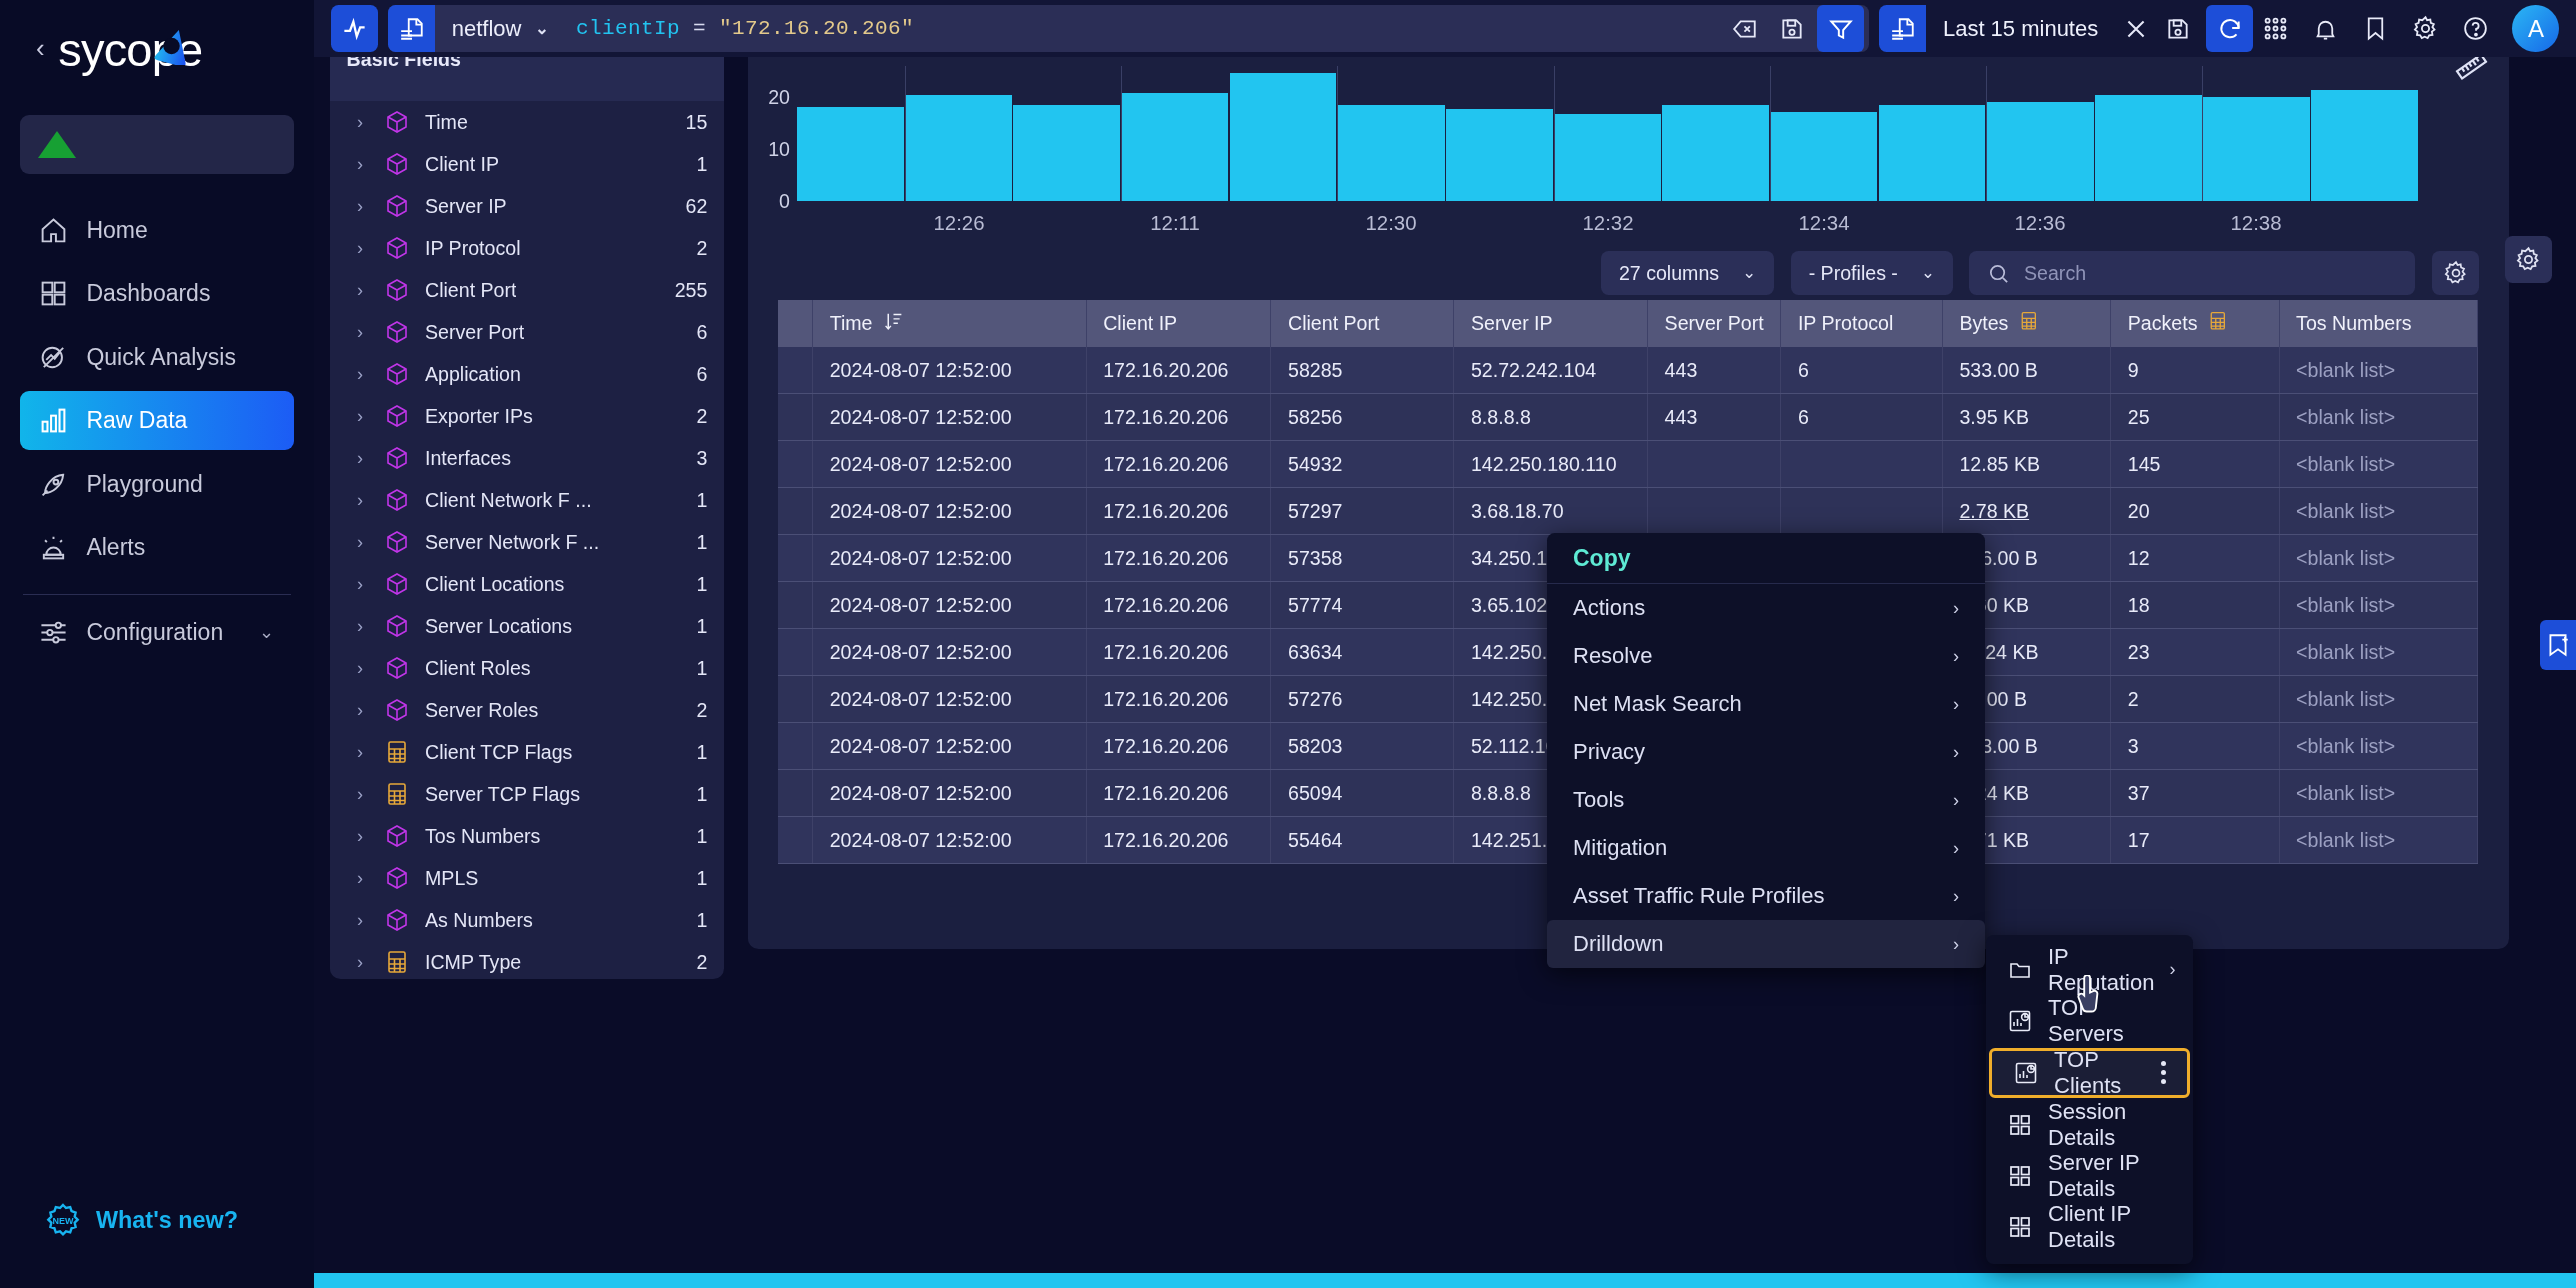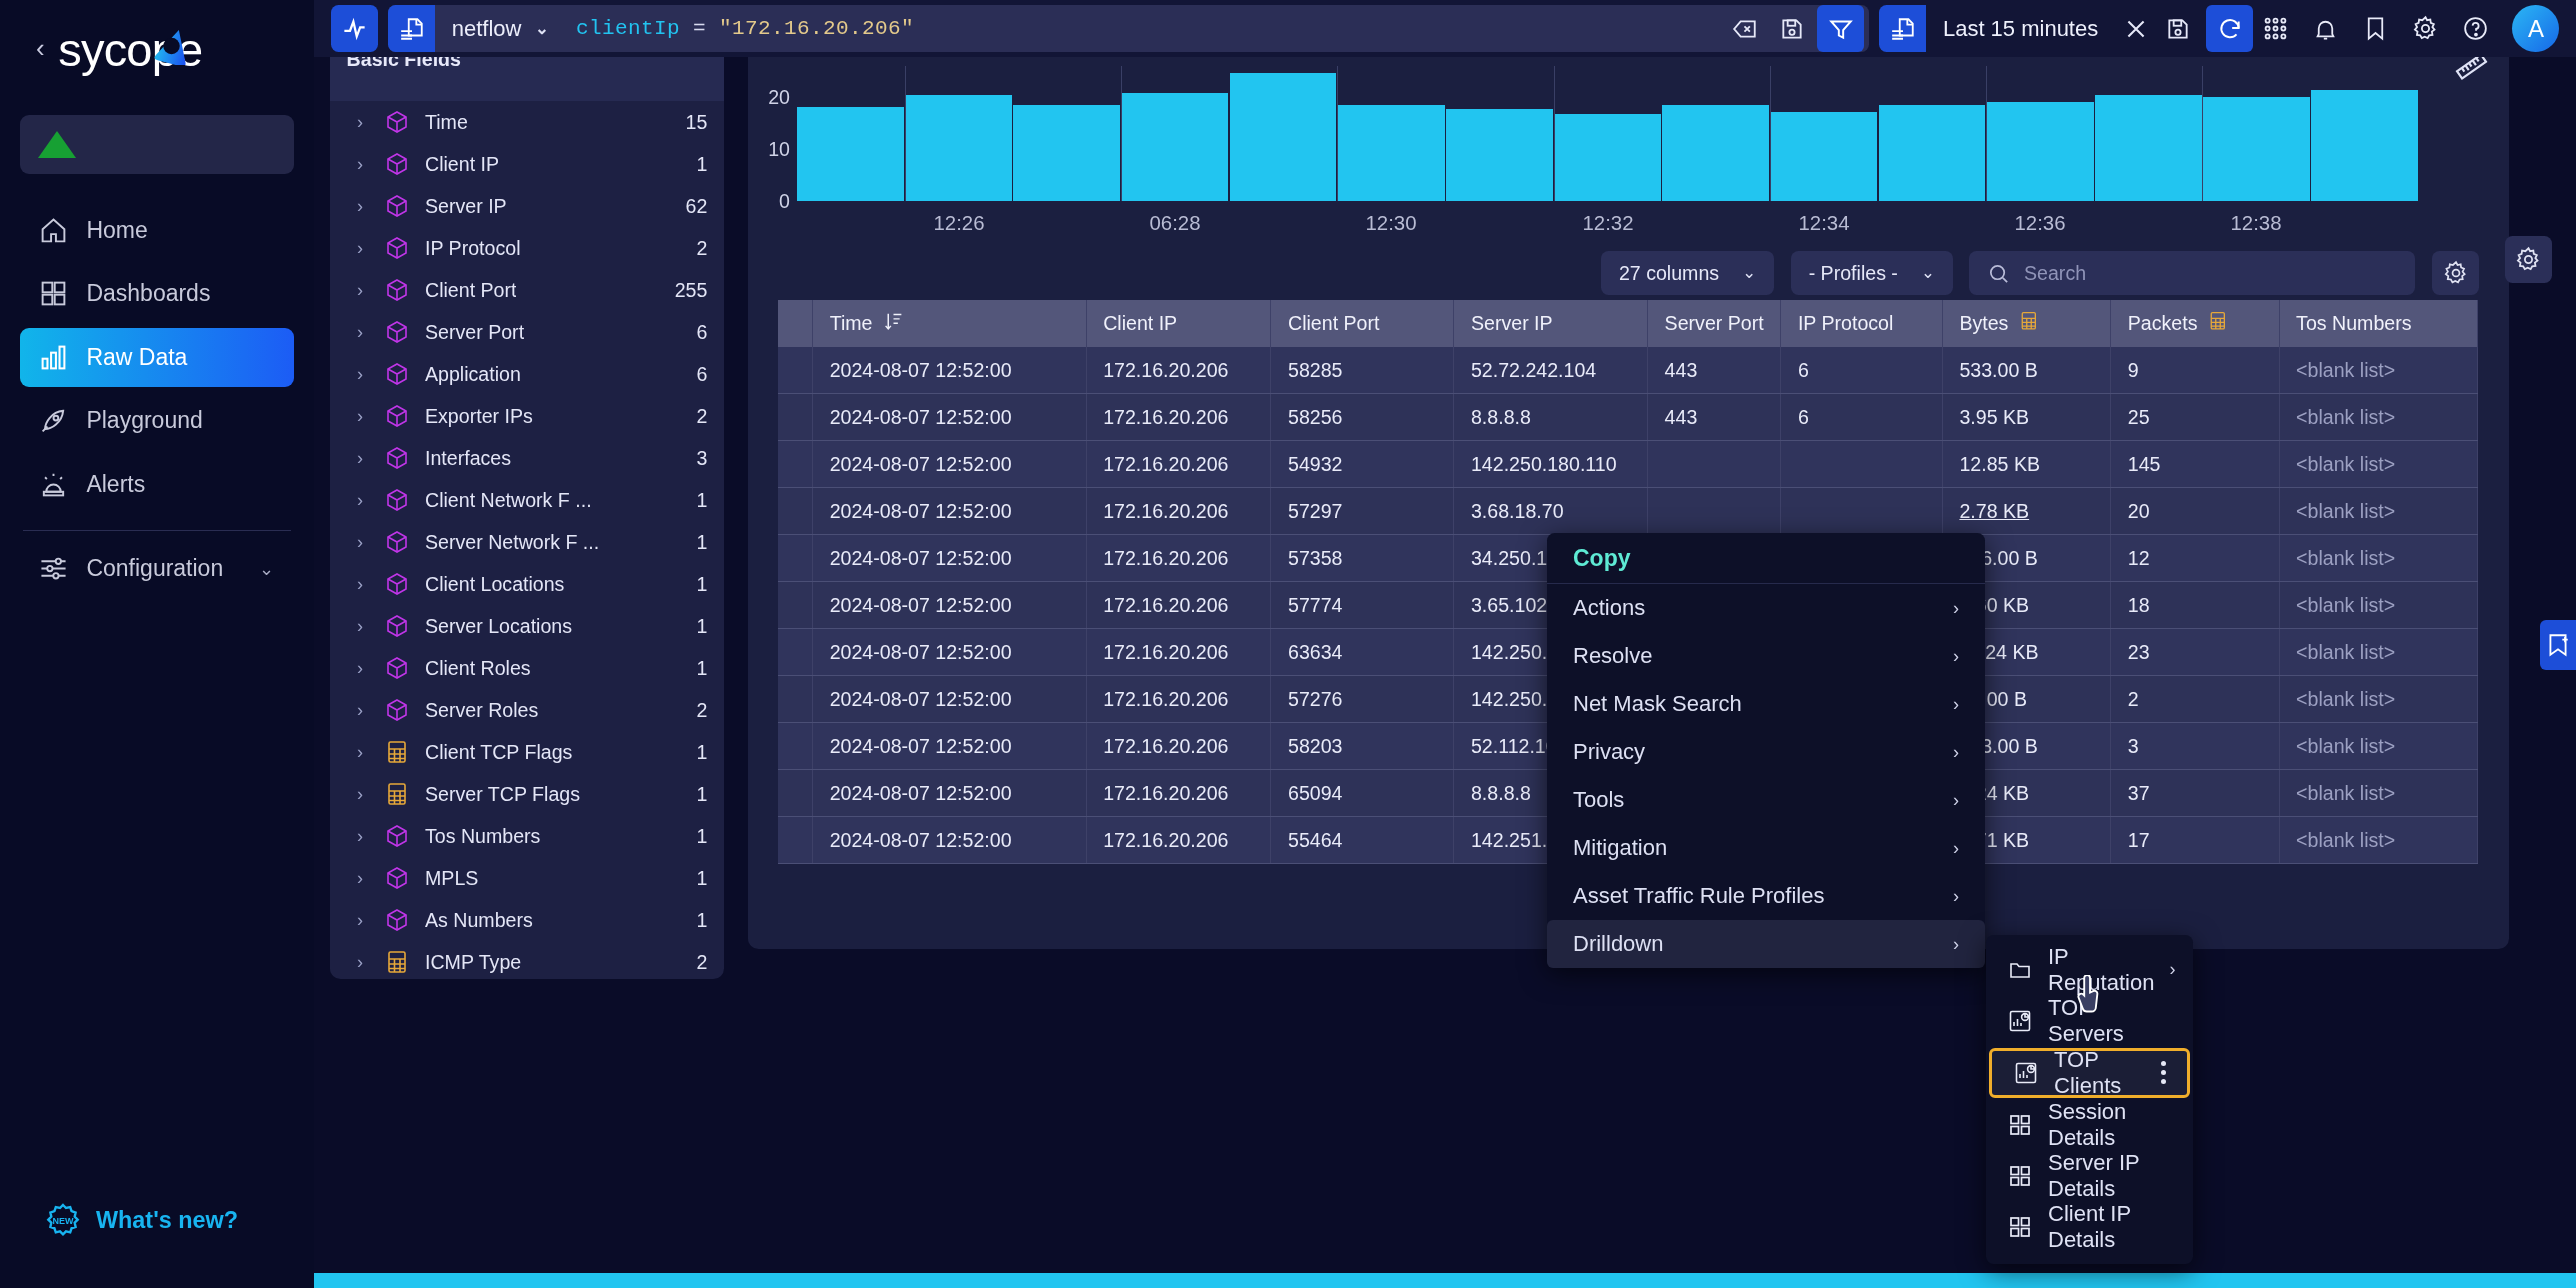--- a/index.html
+++ b/index.html
@@ -238,20 +238,30 @@
         <span class="sb-icon">
           <svg viewBox="0 0 24 24" fill="none" stroke="currentColor" stroke-width="1.6">
               <rect x="3" y="3" width="8" height="8"></rect>
               <rect x="13" y="3" width="8" height="8"></rect>
               <rect x="3" y="13" width="8" height="8"></rect>
               <rect x="13" y="13" width="8" height="8"></rect>
             </svg>
         </span>
         <span>Dashboards</span>
       </div>
+      <div class="sb-item">
+        <span class="sb-icon">
+          <svg viewBox="0 0 24 24" fill="none" stroke="currentColor" stroke-width="1.6">
+              <circle cx="11" cy="12" r="8"></circle>
+              <path d="M6 14 L10 10 L13 13 L17 8"></path>
+              <path d="M4 20 L20 4"></path>
+            </svg>
+        </span>
+        <span>Quick Analysis</span>
+      </div>
       <div class="sb-item active">
         <span class="sb-icon">
           <svg viewBox="0 0 24 24" fill="none" stroke="currentColor" stroke-width="1.7">
               <rect x="3" y="13" width="4" height="8"></rect>
               <rect x="10" y="8" width="4" height="13"></rect>
               <rect x="17" y="3" width="4" height="18"></rect>
             </svg>
         </span>
         <span>Raw Data</span>
       </div>
@@ -678,21 +688,21 @@
           <div class="bar" style="height: 66.0714%; background: rgb(34, 197, 240);"></div>
           <div class="bar" style="height: 71.4286%; background: rgb(34, 197, 240);"></div>
           <div class="bar" style="height: 73.2143%; background: rgb(34, 197, 240);"></div>
           <div class="bar" style="height: 78.5714%; background: rgb(34, 197, 240);"></div>
           <div class="bar" style="height: 76.7857%; background: rgb(34, 197, 240);"></div>
           <div class="bar" style="height: 82.1429%; background: rgb(34, 197, 240);"></div>
         </div>
       <div id="chart-xlabels">
           <span class="xlab" style="left: 211px;">12:26</span>
           <div class="gline" style="left: 157px; top: 9px; height: 135px;"></div>
-          <span class="xlab" style="left: 427px;">06:28</span>
+          <span class="xlab" style="left: 427px;">12:11</span>
           <div class="gline" style="left: 373px; top: 9px; height: 135px;"></div>
           <span class="xlab" style="left: 643px;">12:30</span>
           <div class="gline" style="left: 589px; top: 9px; height: 135px;"></div>
           <span class="xlab" style="left: 860px;">12:32</span>
           <div class="gline" style="left: 806px; top: 9px; height: 135px;"></div>
           <span class="xlab" style="left: 1076px;">12:34</span>
           <div class="gline" style="left: 1022px; top: 9px; height: 135px;"></div>
           <span class="xlab" style="left: 1292px;">12:36</span>
           <div class="gline" style="left: 1238px; top: 9px; height: 135px;"></div>
           <span class="xlab" style="left: 1508px;">12:38</span>

